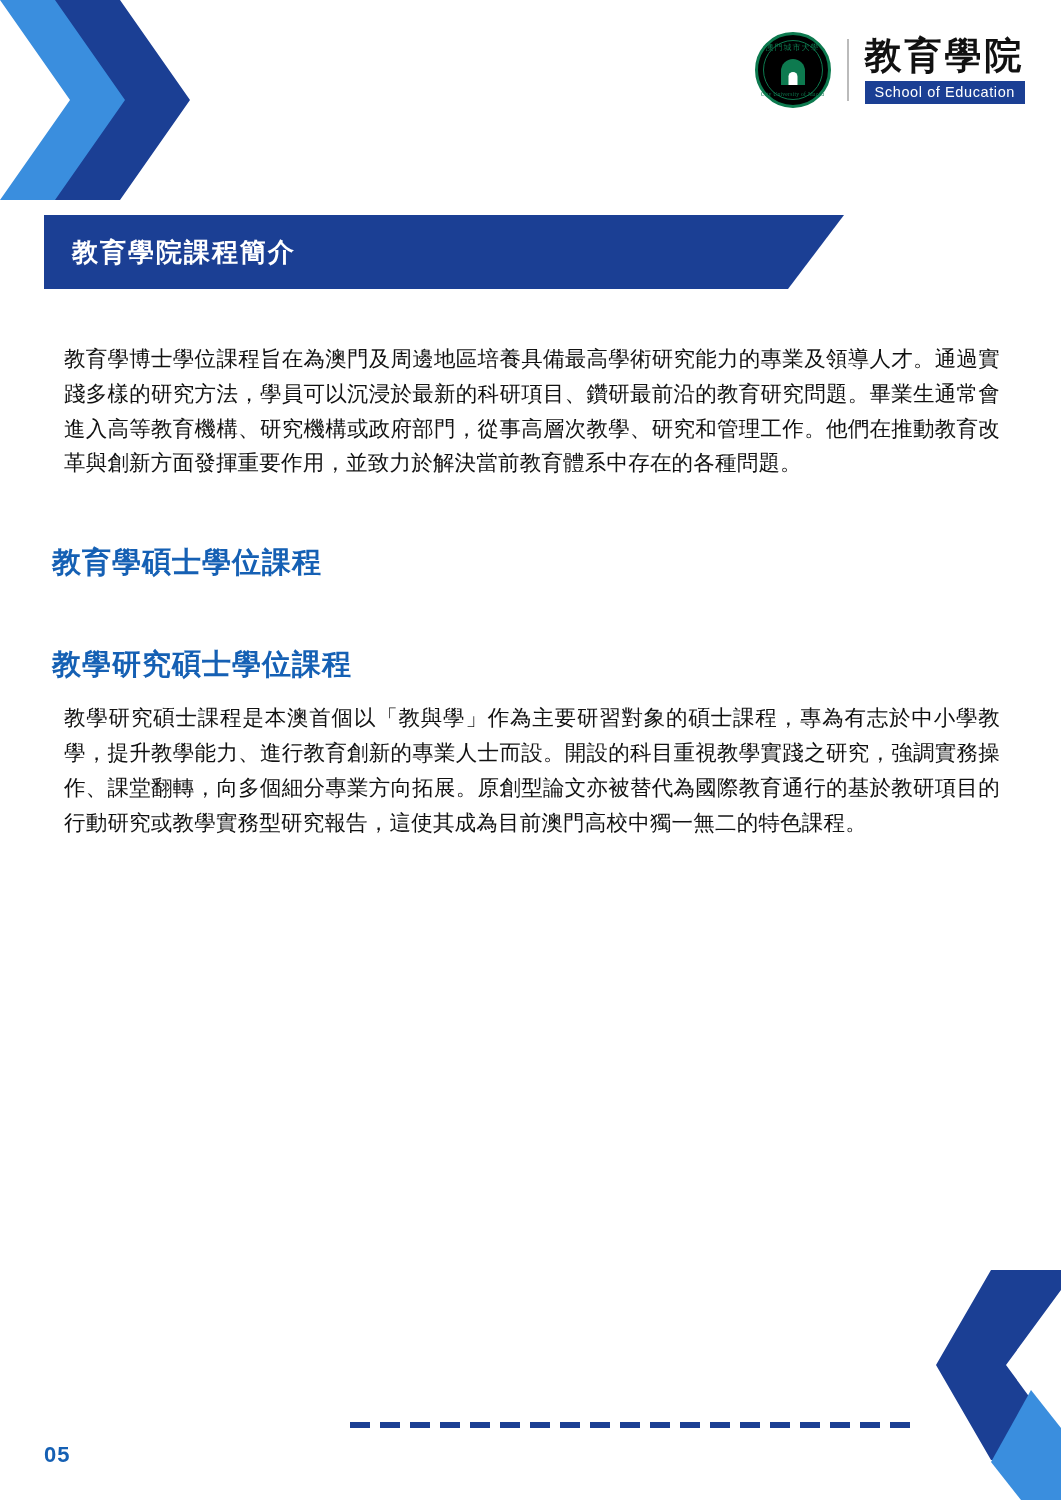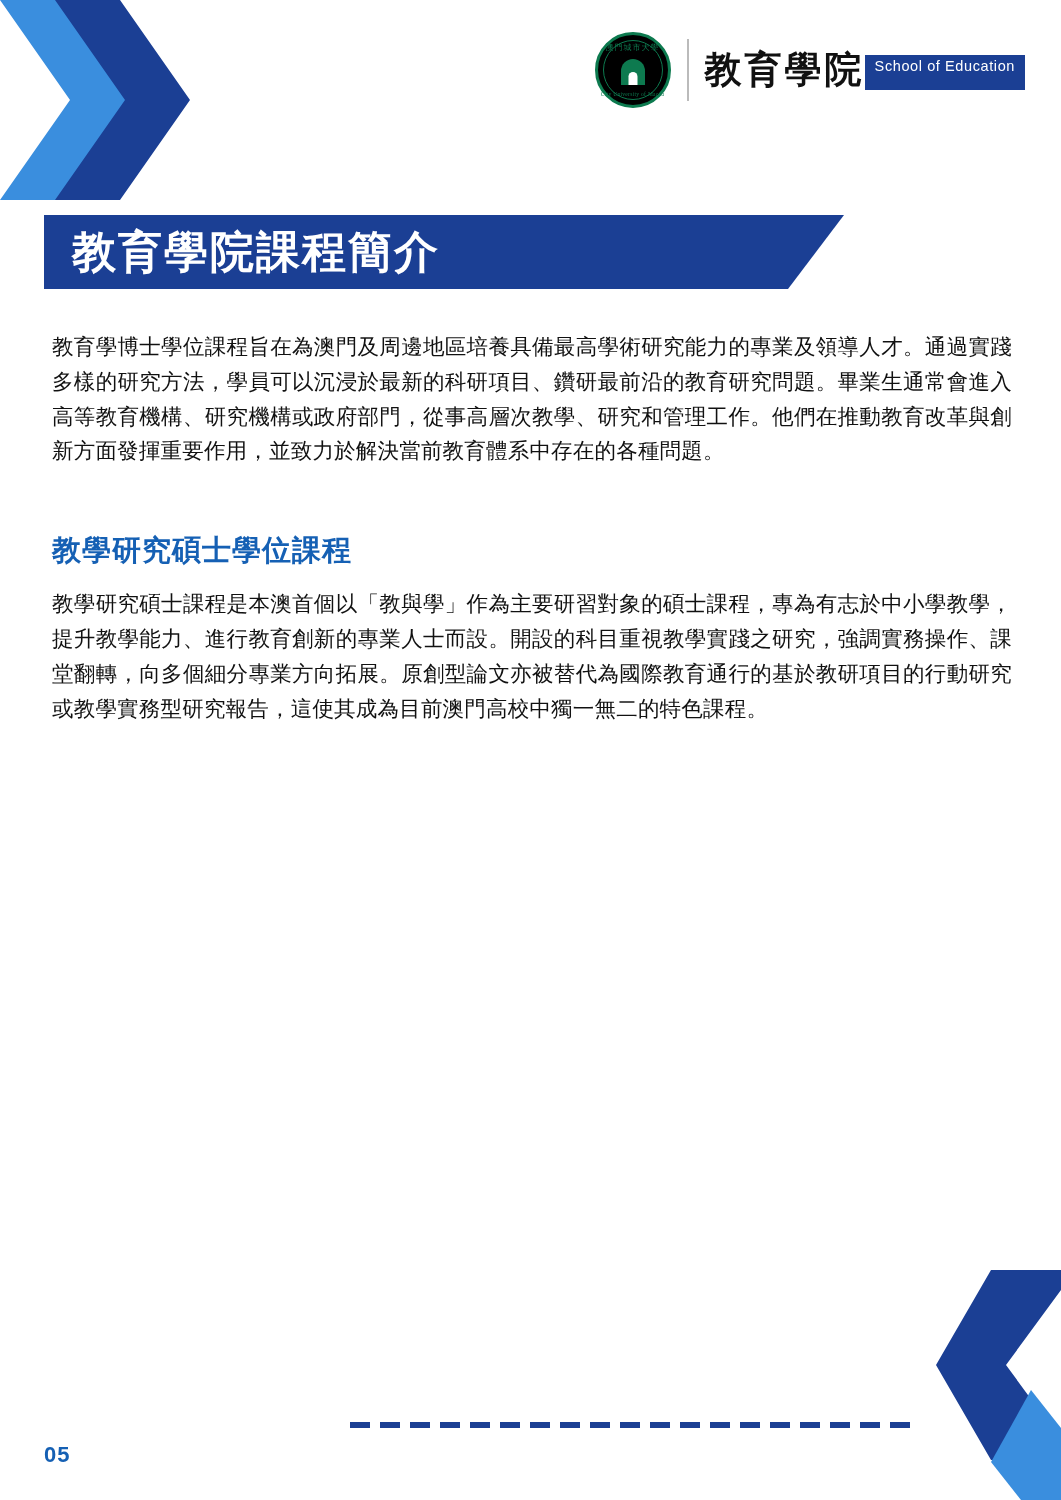--- a/index.html
+++ b/index.html
@@ -119,21 +119,21 @@
     background: #ffffff;
     border-radius: 5px 5px 0 0;
   }
   .logo-divider {
     width: 2px;
     height: 62px;
     background: #bbbbbb;
   }
   .logo-text {
     display: flex;
-    flex-direction: row;
+    flex-direction: column;
     align-items: flex-start;
   }
   .logo-cn {
     font-size: 37px;
     font-weight: bold;
     color: #111111;
     letter-spacing: 3px;
     line-height: 1.08;
     font-family: "DejaVu Sans", sans-serif;
   }
@@ -161,21 +161,21 @@
     inset: 0;
     background: #1b3f94;
     clip-path: polygon(0 0, 100% 0, 93% 100%, 0 100%);
   }
   .banner-text {
     position: absolute;
     left: 28px;
     top: 50%;
     transform: translateY(-50%);
     color: #ffffff;
-    font-size: 44px;
+    font-size: 26px;
     font-weight: bold;
     letter-spacing: 2px;
     font-family: Liberation Serif, serif;
   }
 
   
   .content {
     position: absolute;
     top: 330px;
     left: 52px;
@@ -192,21 +192,21 @@
     letter-spacing: 1px;
     margin: 0 0 16px 0;
     font-family: "DejaVu Sans", sans-serif;
   }
   .section-body {
     color: #111111;
     font-size: 21.5px;
     line-height: 1.62;
     letter-spacing: 0.2px;
     text-align: justify;
-    margin: 0;
+    margin: 12px;
     font-family: "DejaVu Sans", sans-serif;
   }
 
   
   .page-number {
     position: absolute;
     left: 44px;
     bottom: 32px;
     color: #1560b4;
     font-size: 22px;
@@ -252,20 +252,21 @@
   <div class="banner-text">教育學院課程簡介</div>
 </div>
 
 <div class="content">
 
   <div class="section">
     <p class="section-body">教育學博士學位課程旨在為澳門及周邊地區培養具備最高學術研究能力的專業及領導人才。通過實踐多樣的研究方法，學員可以沉浸於最新的科研項目、鑽研最前沿的教育研究問題。畢業生通常會進入高等教育機構、研究機構或政府部門，從事高層次教學、研究和管理工作。他們在推動教育改革與創新方面發揮重要作用，並致力於解決當前教育體系中存在的各種問題。</p>
   </div>
 
   <div class="section">
+    <h2 class="section-title">教育學碩士學位課程</h2>
   </div>
 
   <div class="section">
     <h2 class="section-title">教學研究碩士學位課程</h2>
     <p class="section-body">教學研究碩士課程是本澳首個以「教與學」作為主要研習對象的碩士課程，專為有志於中小學教學，提升教學能力、進行教育創新的專業人士而設。開設的科目重視教學實踐之研究，強調實務操作、課堂翻轉，向多個細分專業方向拓展。原創型論文亦被替代為國際教育通行的基於教研項目的行動研究或教學實務型研究報告，這使其成為目前澳門高校中獨一無二的特色課程。</p>
   </div>
 
 </div>
 
 <div class="page-number">05</div>

